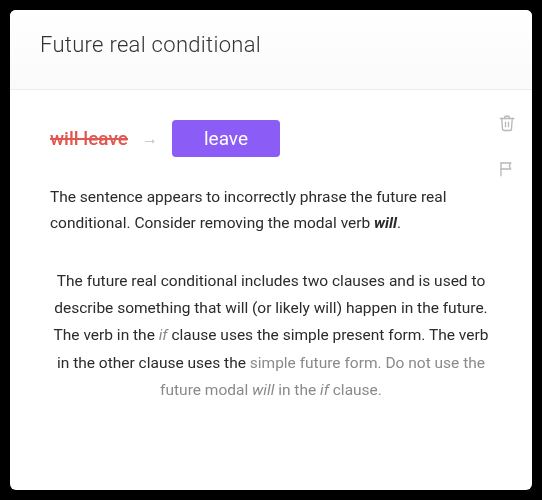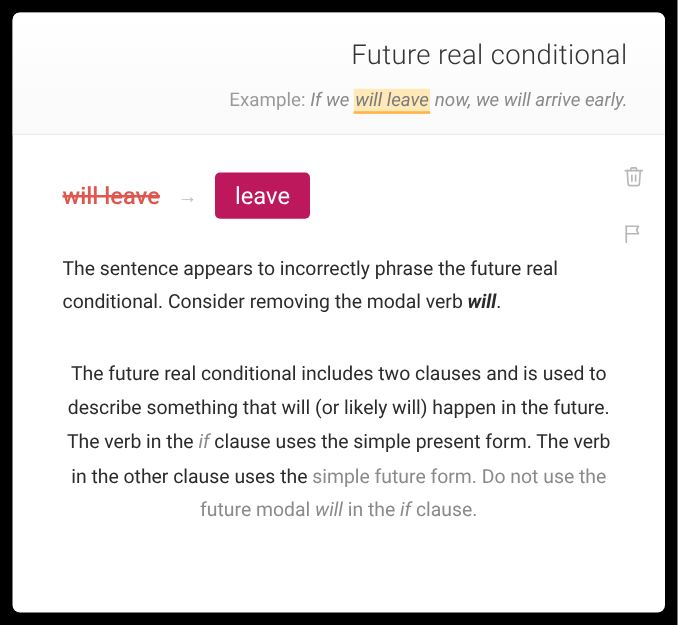--- a/index.html
+++ b/index.html
@@ -14,21 +14,21 @@
     background: #fff;
     border-radius: 6px;
     width: 522px;
     height: 480px;
     overflow: hidden;
     box-shadow: 0 2px 8px rgba(0,0,0,0.2);
     position: relative;
   }
   .header {
     padding: 22px 30px 18px 30px;
-    text-align: right;
+    text-align: left;
     border-bottom: 1px solid #ececec;
     background: linear-gradient(#fff, #fafafa);
   }
   .title {
     font-size: 22px;
     font-weight: 300;
     color: #333;
     letter-spacing: 0.3px;
     margin-bottom: 14px;
   }
@@ -60,24 +60,24 @@
     font-size: 19px;
     font-weight: 500;
     text-decoration: line-through;
     text-decoration-thickness: 2px;
   }
   .arrow {
     color: #bdbdbd;
     font-size: 16px;
   }
   .suggest {
-    background: #be185d;
+    background: #8b5cf6;
     color: #fff;
     font-size: 19px;
-    padding: 7px 16px;
+    padding: 7px 32px;
     border-radius: 4px;
     cursor: pointer;
     font-weight: 400;
   }
   .icon-col {
     position: absolute;
     right: 16px;
     top: 24px;
     display: flex;
     flex-direction: column;
@@ -107,26 +107,20 @@
   .para2 .ital { font-style: italic; color: #8a8a8a; }
   .para2 .gray-tail { color: #8a8a8a; }
 </style>
 </head>
 <body>
 
 <div class="card">
 
   <div class="header">
     <div class="title">Future real conditional</div>
-    <div class="example-line">
-      <span class="ex-label">Example:</span>
-      <span class="ex-sent">
-        <span>If we </span><span class="highlight">will leave</span><span> now, we will arrive early.</span>
-      </span>
-    </div>
   </div>
 
   <div class="body">
 
     <div class="icon-col">
       <div class="icon">
         <svg viewBox="0 0 24 24" fill="none" stroke="currentColor" stroke-width="1.8" stroke-linecap="round" stroke-linejoin="round">
           <polyline points="3 6 5 6 21 6"></polyline>
           <path d="M19 6l-1 14a2 2 0 0 1-2 2H8a2 2 0 0 1-2-2L5 6"></path>
           <path d="M10 11v6M14 11v6"></path>

